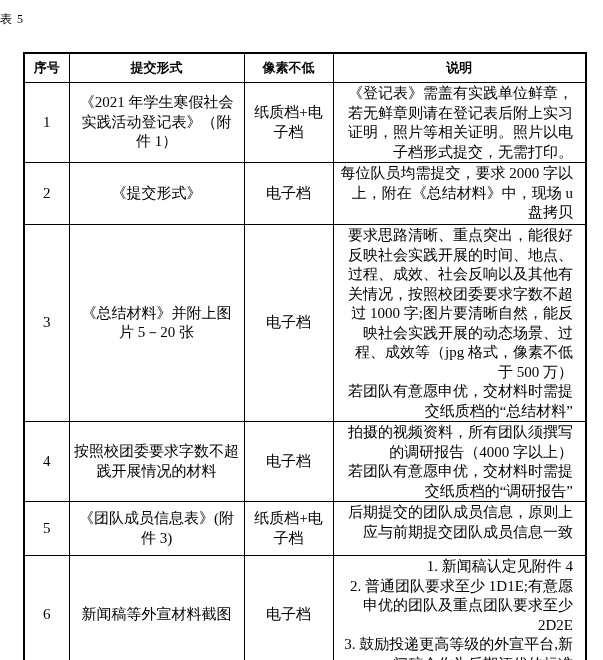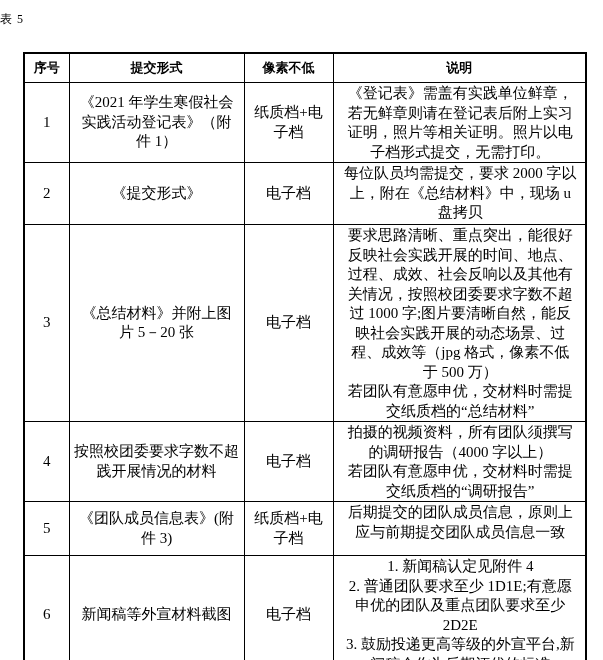--- a/index.html
+++ b/index.html
@@ -53,23 +53,23 @@
     font-size: 15px;
     white-space: pre-line;
     line-height: 19.5px;
   }
   td.c-no, td.c-content, td.c-format {
     text-align: center;
     vertical-align: middle;
     padding: 0 2px;
   }
   td.c-note {
-    text-align: center;
+    text-align: right;
     vertical-align: top;
-    padding: 1px 4px 0 6px;
+    padding: 1px 12px 0 6px;
   }
   tr.r1 { height: 77px; }
   tr.r2 { height: 62px; }
   tr.r3 { height: 195px; }
   tr.r4 { height: 75px; }
   tr.r5 { height: 54px; }
   tr.r6 { height: 118px; }
 </style>
 </head>
 <body>

